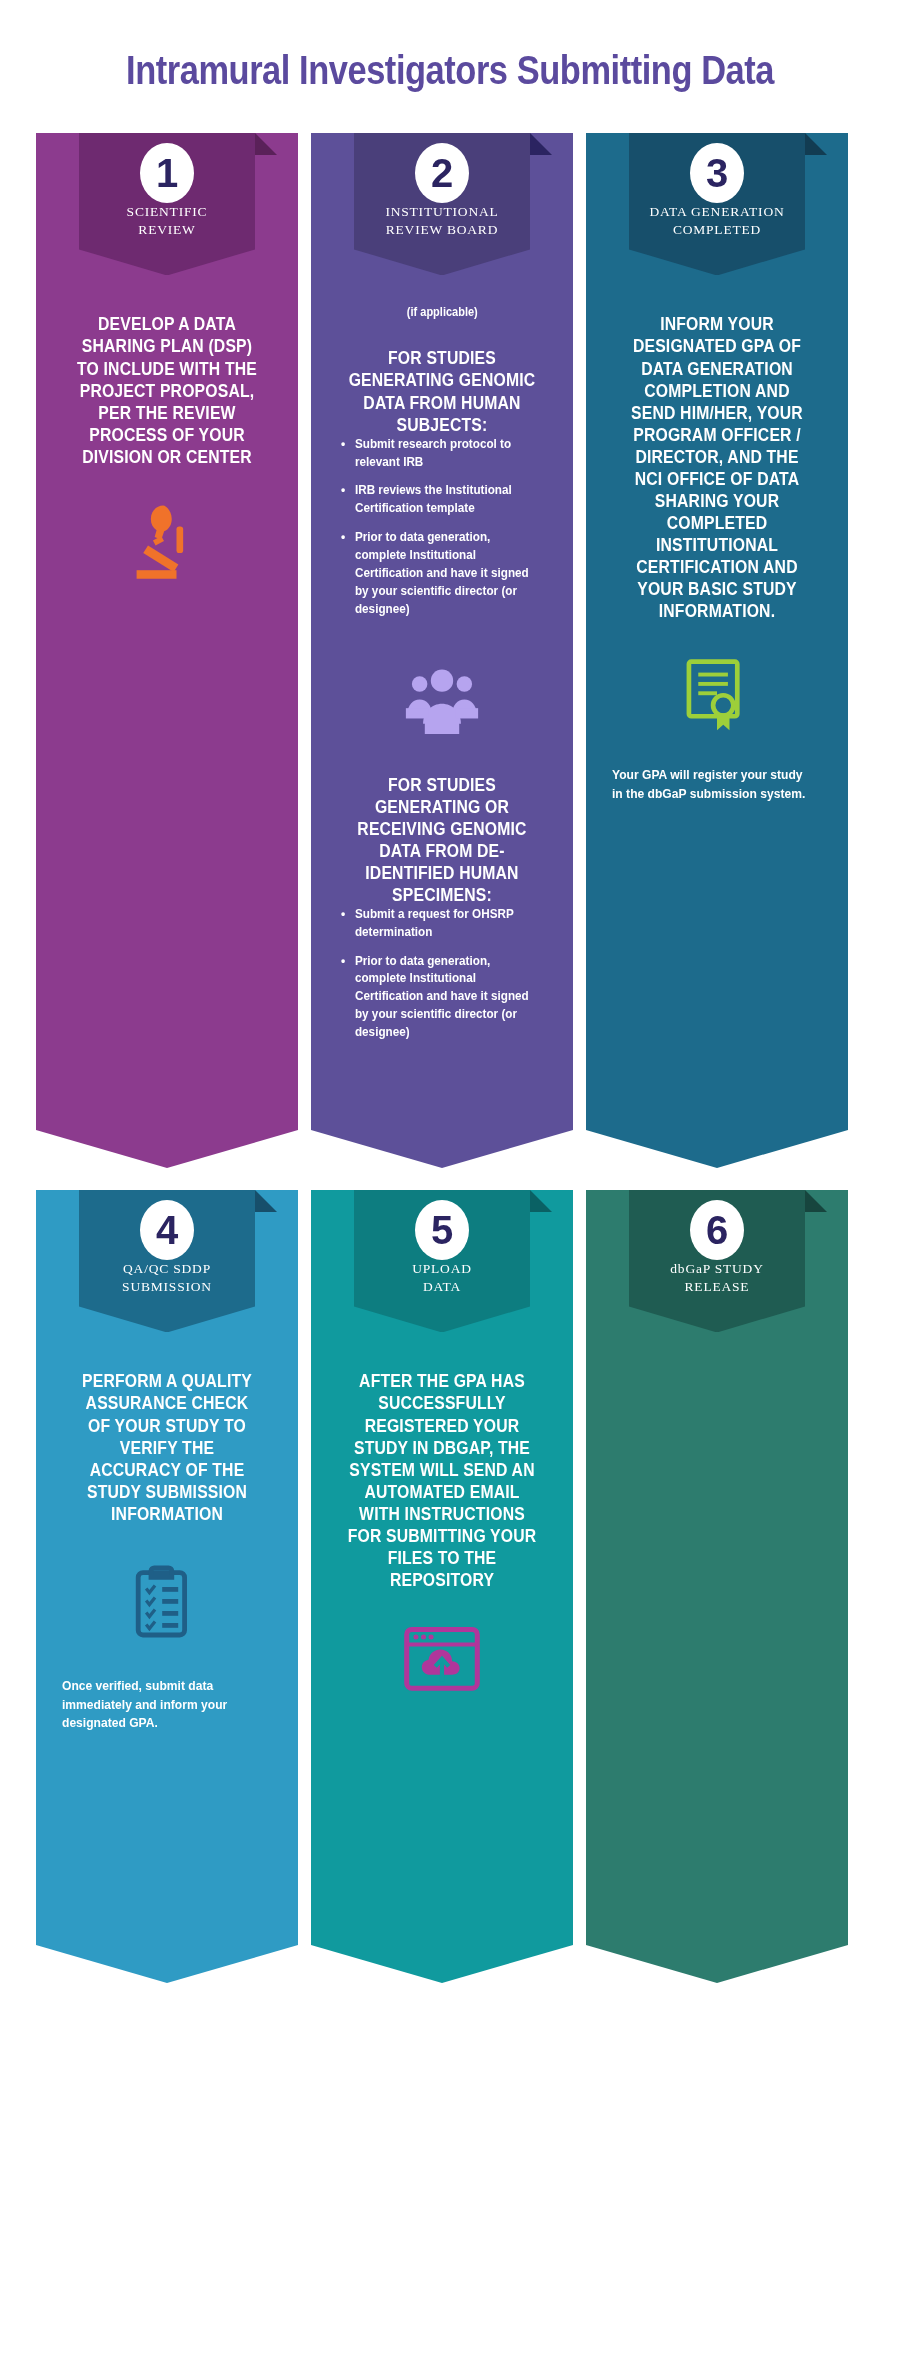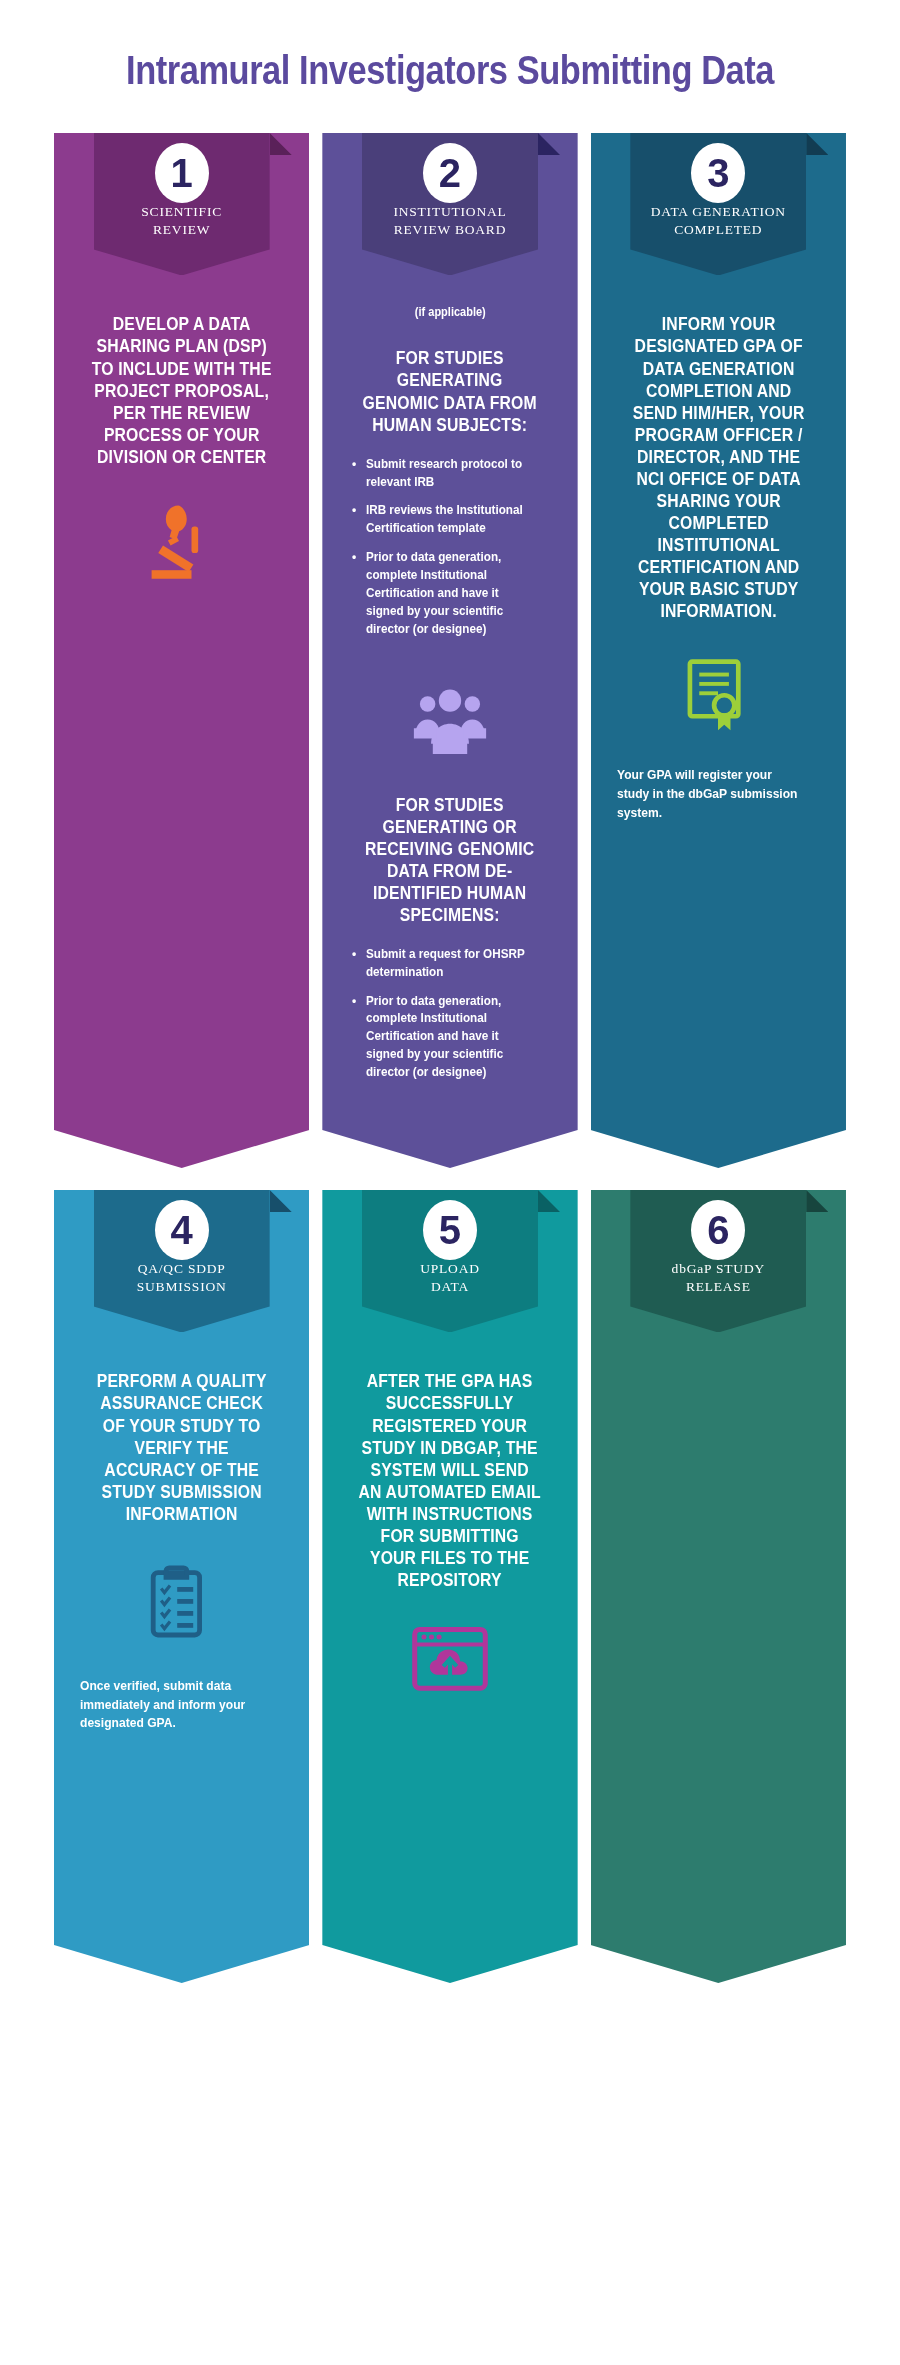--- a/index.html
+++ b/index.html
@@ -2,21 +2,21 @@
 <html><head>
 <meta charset="utf-8">
 <style>
   * { box-sizing: border-box; margin: 0; padding: 0; }
   body {
     width: 900px; height: 2365px;
     background: #ffffff;
     font-family: "Liberation Sans", sans-serif;
     overflow: hidden;
   }
-  .page { position: relative; width: 900px; height: 2365px; padding: 0 54px; }
+  .page { position: relative; width: 900px; height: 2365px; padding: 0 36px; }
 
   .title {
     text-align: center;
     color: #5b4a9e;
     font-family: "Liberation Sans", sans-serif;
     font-weight: bold;
     font-size: 40px;
     letter-spacing: -0.5px;
     transform: scaleX(0.86);
     padding-top: 48px;
@@ -100,21 +100,20 @@
     text-transform: uppercase;
     letter-spacing: 0.2px;
     transform: scaleX(0.9);
     white-space: pre-line;
   }
   .headline.gap-top { margin-top: 28px; }
   .headline.first { margin-top: 38px; }
 
   .bullets {
     align-self: stretch;
-    margin-top: 20px;
     list-style: none;
     padding-left: 4px;
   }
   .bullets li {
     position: relative;
     color: #ffffff;
     font-size: 12.6px;
     font-weight: bold;
     line-height: 1.42;
     padding-left: 15px;

